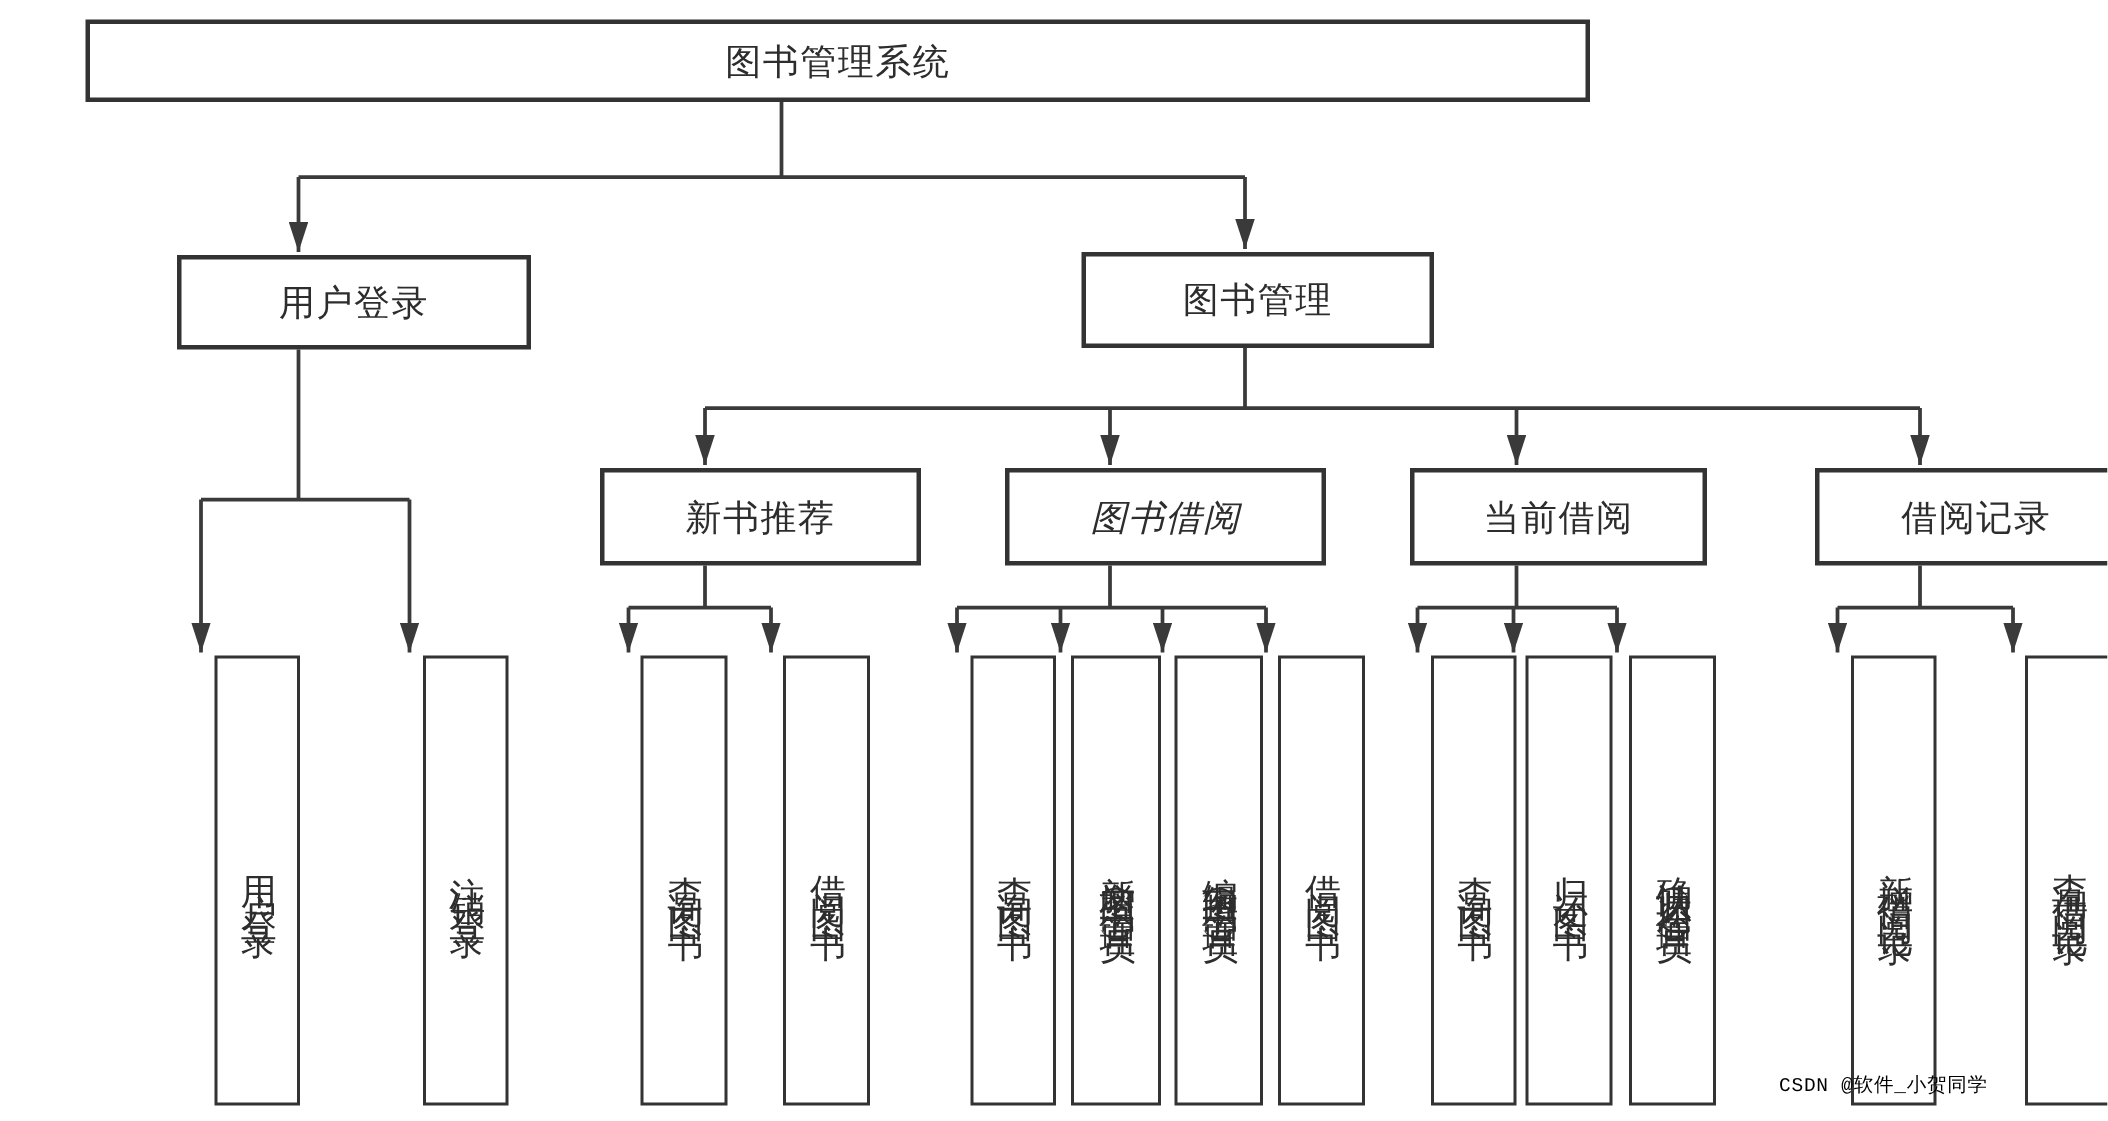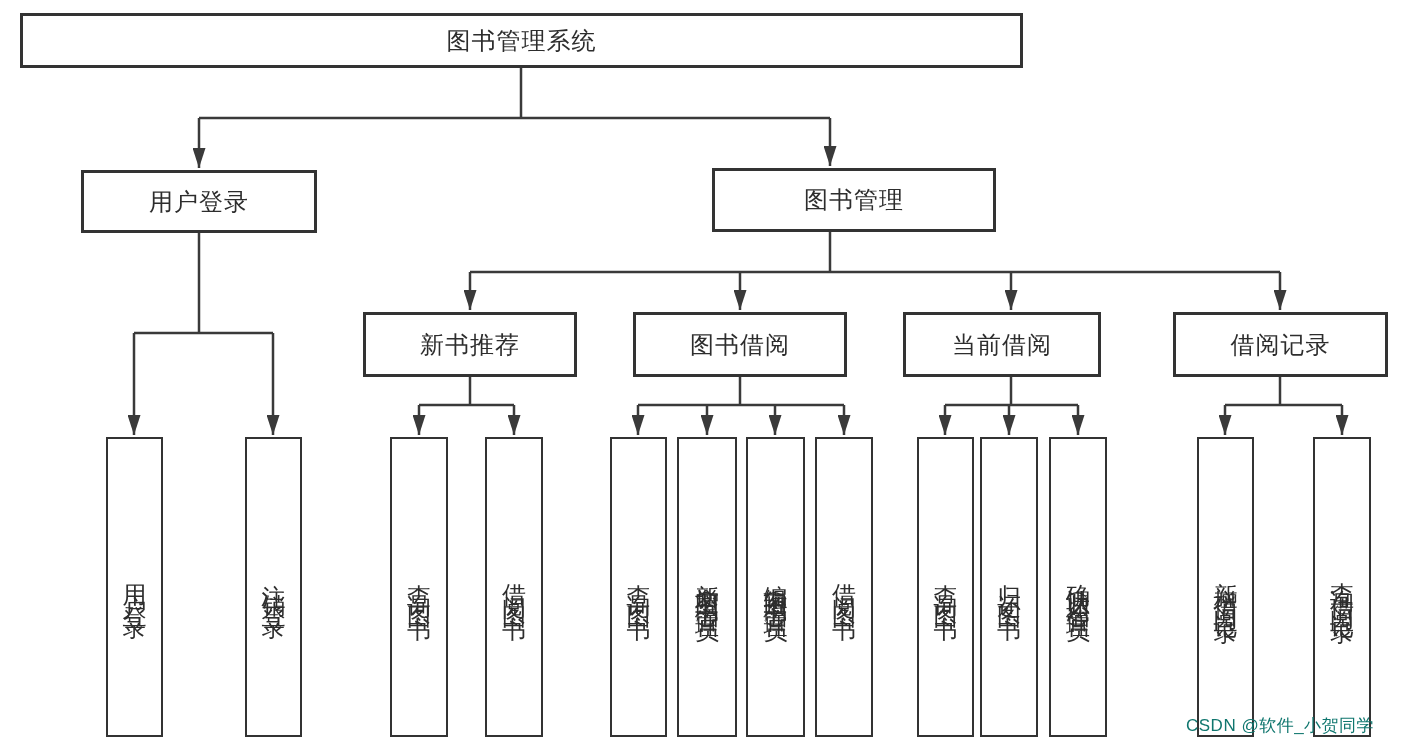--- a/index.html
+++ b/index.html
@@ -27,40 +27,42 @@
     box-sizing: border-box;
     background: #ffffff;
     border: 3px solid #333333;
     display: flex;
     align-items: center;
     justify-content: center;
     color: #2d2d2d;
     font-size: 24px;
     letter-spacing: 1px;
     white-space: nowrap;
+    margin-left: 37px;
   }
   .leaf {
     border-width: 2.5px;
   }
   .vtext {
     writing-mode: vertical-rl;
     text-orientation: mixed;
     font-size: 24px;
     color: #2d2d2d;
     line-height: 1;
   }
   .watermark {
     position: absolute;
     left: 1186px;
     top: 714px;
-    font-size: 17px;
+    font-size: 13px;
     letter-spacing: 0.5px;
-    color: #0f766e;
+    color: #000000;
     white-space: nowrap;
     z-index: 5;
+    font-family: Liberation Mono, monospace;
   }
 </style>
 </head>
 <body>
 
 <div id="canvas">
 
   <svg id="connectors" viewBox="0 0 1405 747" xmlns="http://www.w3.org/2000/svg">
     <defs>
       <marker id="arw" viewBox="0 0 20 13" markerWidth="20" markerHeight="13" refX="20" refY="6.5" orient="auto" markerUnits="userSpaceOnUse">
@@ -107,24 +109,24 @@
       <path d="M1280,376 L1280,405"></path>
       <path d="M1225,405 L1342,405"></path>
       <path d="M1225,405 L1225,435" marker-end="url(#arw)"></path>
       <path d="M1342,405 L1342,435" marker-end="url(#arw)"></path>
     </g>
   </svg>
 
   <div class="box" style="left:20px; top:13px; width:1003px; height:55px;">图书管理系统</div>
 
   <div class="box" style="left:81px; top:170px; width:236px; height:63px;">用户登录</div>
-  <div class="box" style="left:712px; top:168px; width:284px; height:64px;">图书管理</div>
+  <div class="box" style="left:684px; top:168px; width:235px; height:64px;">图书管理</div>
 
   <div class="box" style="left:363px; top:312px; width:214px; height:65px;text-align:center;">新书推荐</div>
-  <div class="box" style="left:633px; top:312px; width:214px; height:65px;">图书借阅</div>
+  <div class="box" style="left:633px; top:312px; width:214px; height:65px;font-style:italic;">图书借阅</div>
   <div class="box" style="left:903px; top:312px; width:198px; height:65px;">当前借阅</div>
   <div class="box" style="left:1173px; top:312px; width:215px; height:65px;">借阅记录</div>
 
   <div class="box leaf" style="left:106px; top:437px; width:57px; height:300px;">
     <span class="vtext" style="letter-spacing: 11px;">用户登录</span>
   </div>
   <div class="box leaf" style="left:245px; top:437px; width:57px; height:300px;">
     <span class="vtext" style="letter-spacing: 11px;">注销登录</span>
   </div>
   <div class="box leaf" style="left:390px; top:437px; width:58px; height:300px;">

